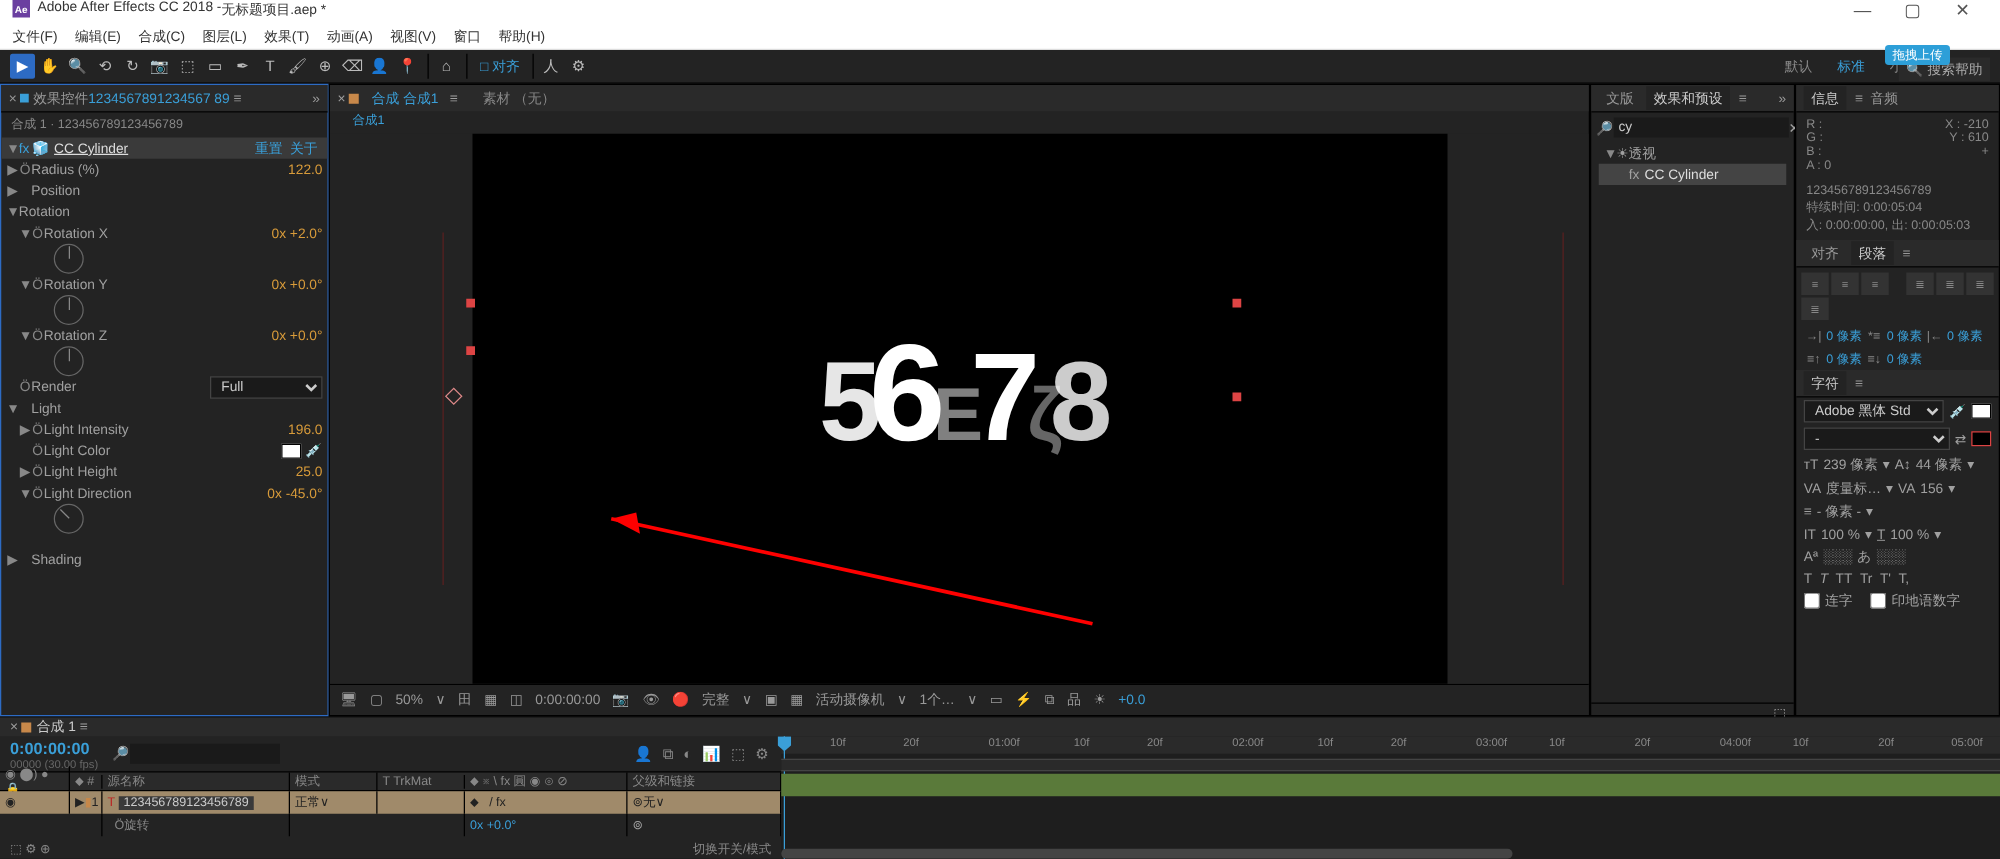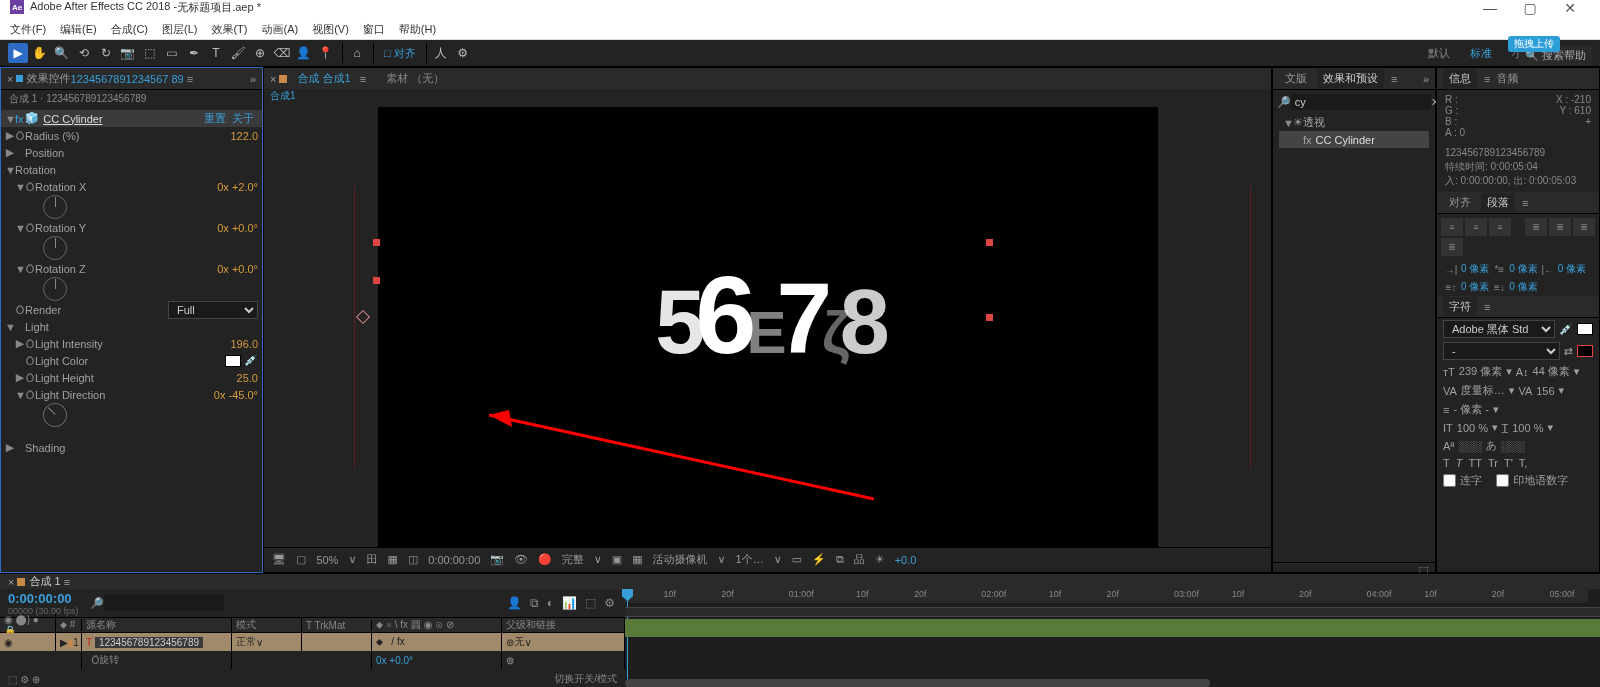--- a/index.html
+++ b/index.html
@@ -42,21 +42,21 @@
 .efrow .reset { color:#3a9fd8; margin-left:auto; margin-right:6px; }
 .efrow .about { color:#3a9fd8; margin-right:4px; }
 .dial { width:24px; height:24px; border:1px solid #666; border-radius:50%; margin-left:42px; position:relative; }
 .dial::after { content:''; position:absolute; width:1px; height:10px; background:#888; top:1px; left:11px; }
 .colorsw { width:16px; height:12px; background:#fff; border:1px solid #000; display:inline-block; vertical-align:middle; }
 select, .dropdown { background:#1a1a1a; color:#ccc; border:1px solid #444; font-size:11px; padding:1px 4px; }
 .center-tabs { height:22px; background:#2a2a2a; display:flex; align-items:center; padding:0 6px; font-size:11px; }
 .center-tabs .sq { width:8px; height:8px; background:#c7884a; margin-right:4px; }
 .center-tabs .tab { color:#3a9fd8; padding:2px 6px; }
 .center-tabs .tab2 { color:#888; margin-left:20px; }
-.subtab { height:18px; padding:0 6px; color:#3a9fd8; font-size:10px; }
+.subtab { height:18px; padding:0 18px; color:#3a9fd8; font-size:10px; }
 .viewer { flex:1; background:#232323; display:flex; align-items:center; justify-content:center; position:relative; }
 .canvas { width:780px; height:440px; background:#000; position:relative; }
 .canvas-text { position:absolute; top:50%; left:50%; transform:translate(-50%,-60%); color:#fff; font-size:90px; font-weight:bold; font-family:"Adobe 黑体 Std",sans-serif; letter-spacing:-10px; white-space:nowrap; }
 .handle { position:absolute; width:7px; height:7px; background:#d44; }
 .anchor { position:absolute; width:10px; height:10px; border:1px solid #d88; transform:rotate(45deg); }
 .arrow { position:absolute; }
 .viewer-toolbar { height:26px; background:#232323; border-top:1px solid #000; display:flex; align-items:center; padding:0 8px; font-size:11px; color:#999; }
 .viewer-toolbar span { margin-right:10px; }
 .searchbox { background:#1a1a1a; border:none; color:#ccc; padding:2px 4px; width:140px; font-size:11px; }
 .info-grid { padding:4px 8px; font-size:10px; color:#888; }
@@ -73,21 +73,21 @@
 .tl-tabs .sq { width:8px; height:8px; background:#c7884a; margin-right:4px; }
 .tl-tabs .tab { color:#ccc; }
 .tl-head { height:28px; display:flex; align-items:center; }
 .tl-head .tc { width:90px; padding:0 8px; }
 .tl-head .tc .time { color:#3a9fd8; font-size:13px; font-weight:bold; }
 .tl-head .tc .fps { color:#666; font-size:9px; }
 .tl-head .search { flex:0 0 170px; }
 .tl-head .search input { background:#1a1a1a; border:none; padding:2px 6px; width:120px; color:#ccc; font-size:11px; }
 .tl-head .icons { display:flex; gap:8px; color:#888; font-size:12px; margin-left:auto; margin-right:10px; }
 .tl-ruler { flex:1; position:relative; background:#1e1e1e; }
-.ruler-marks { position:absolute; top:0; left:0; right:12px; height:14px; background:#2a2a2a; display:flex; font-size:9px; color:#888; }
+.ruler-marks { position:absolute; top:0; left:0; right:0; height:14px; background:#2a2a2a; display:flex; font-size:9px; color:#888; }
 .ruler-marks span { position:absolute; }
 .playhead { position:absolute; top:0; bottom:0; width:1px; background:#3a9fd8; left:2px; }
 .playhead::before { content:''; position:absolute; top:0; left:-5px; width:11px; height:12px; background:#3a9fd8; clip-path:polygon(0 0,100% 0,100% 60%,50% 100%,0 60%); }
 .tl-cols { height:16px; background:#2a2a2a; display:flex; align-items:center; font-size:10px; color:#888; border-top:1px solid #000; border-bottom:1px solid #000; }
 .tl-cols .c { padding:0 4px; border-right:1px solid #000; }
 .tl-row { height:18px; display:flex; align-items:center; font-size:10px; }
 .tl-row .cell { padding:0 4px; border-right:1px solid #000; height:100%; display:flex; align-items:center; }
 .layerbox { background:#3a3a3a; color:#ccc; padding:0 4px; display:inline-block; }
 .tl-row.sel { background:#a08a6a; color:#222; }
 .tl-foot { height:20px; display:flex; align-items:center; padding:0 8px; color:#888; font-size:10px; }

